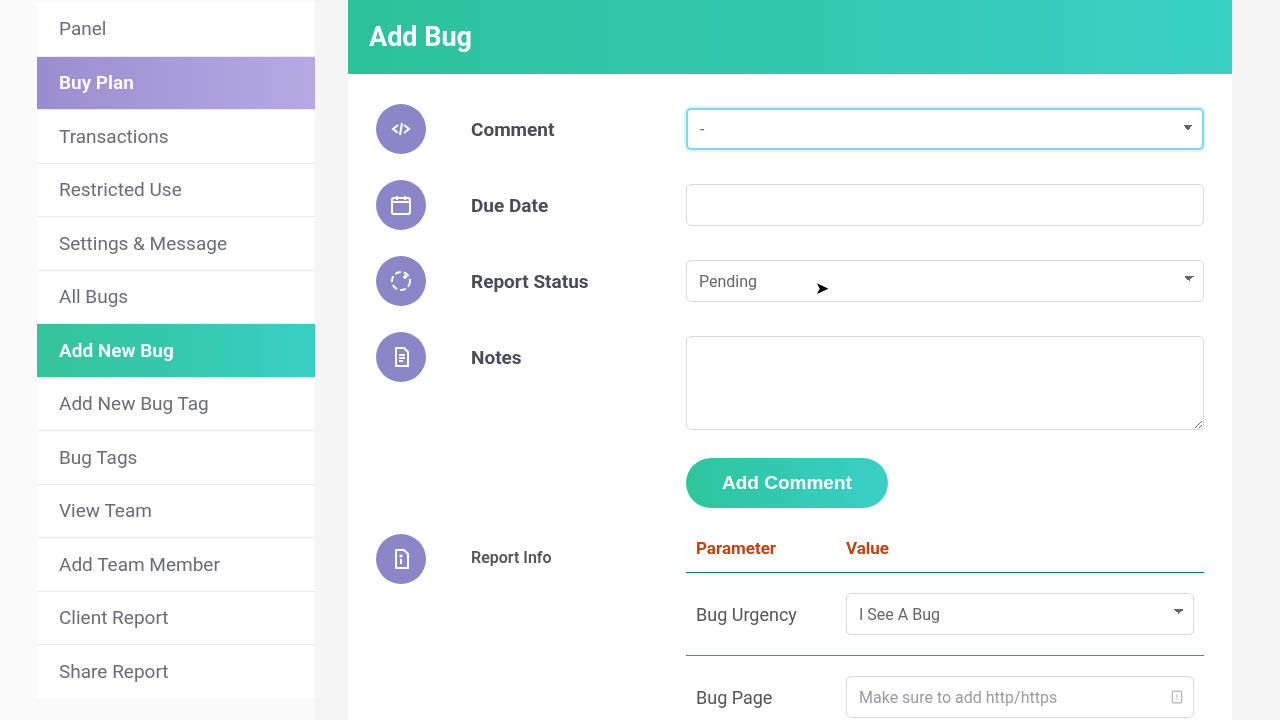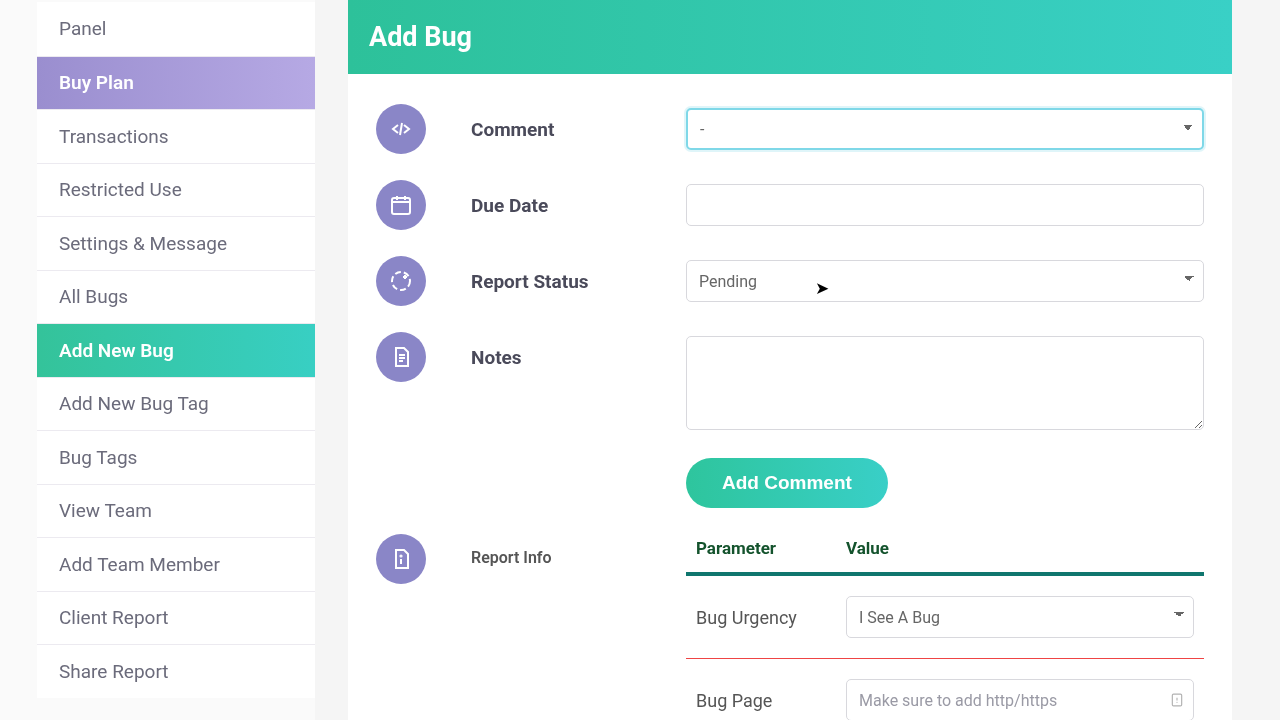--- a/index.html
+++ b/index.html
@@ -147,24 +147,24 @@
     display: flex;
     align-items: flex-start;
     margin-top: 6px;
   }
   .info-table {
     flex: 1;
   }
   .info-head {
     display: flex;
     font-weight: 700;
-    color: #14532d;
+    color: #c2410c;
     font-size: 17px;
     padding: 0 10px 14px 10px;
-    border-bottom: 4px solid #0f766e;
+    border-bottom: 1px solid #0f766e;
   }
   .info-head .pcol { width: 150px; }
   .info-head .vcol { flex:1; }
   .info-row {
     display: flex;
     align-items: center;
     padding: 20px 10px;
     border-bottom: 1px solid #ef4444;
     color: #555;
     font-size: 18px;

